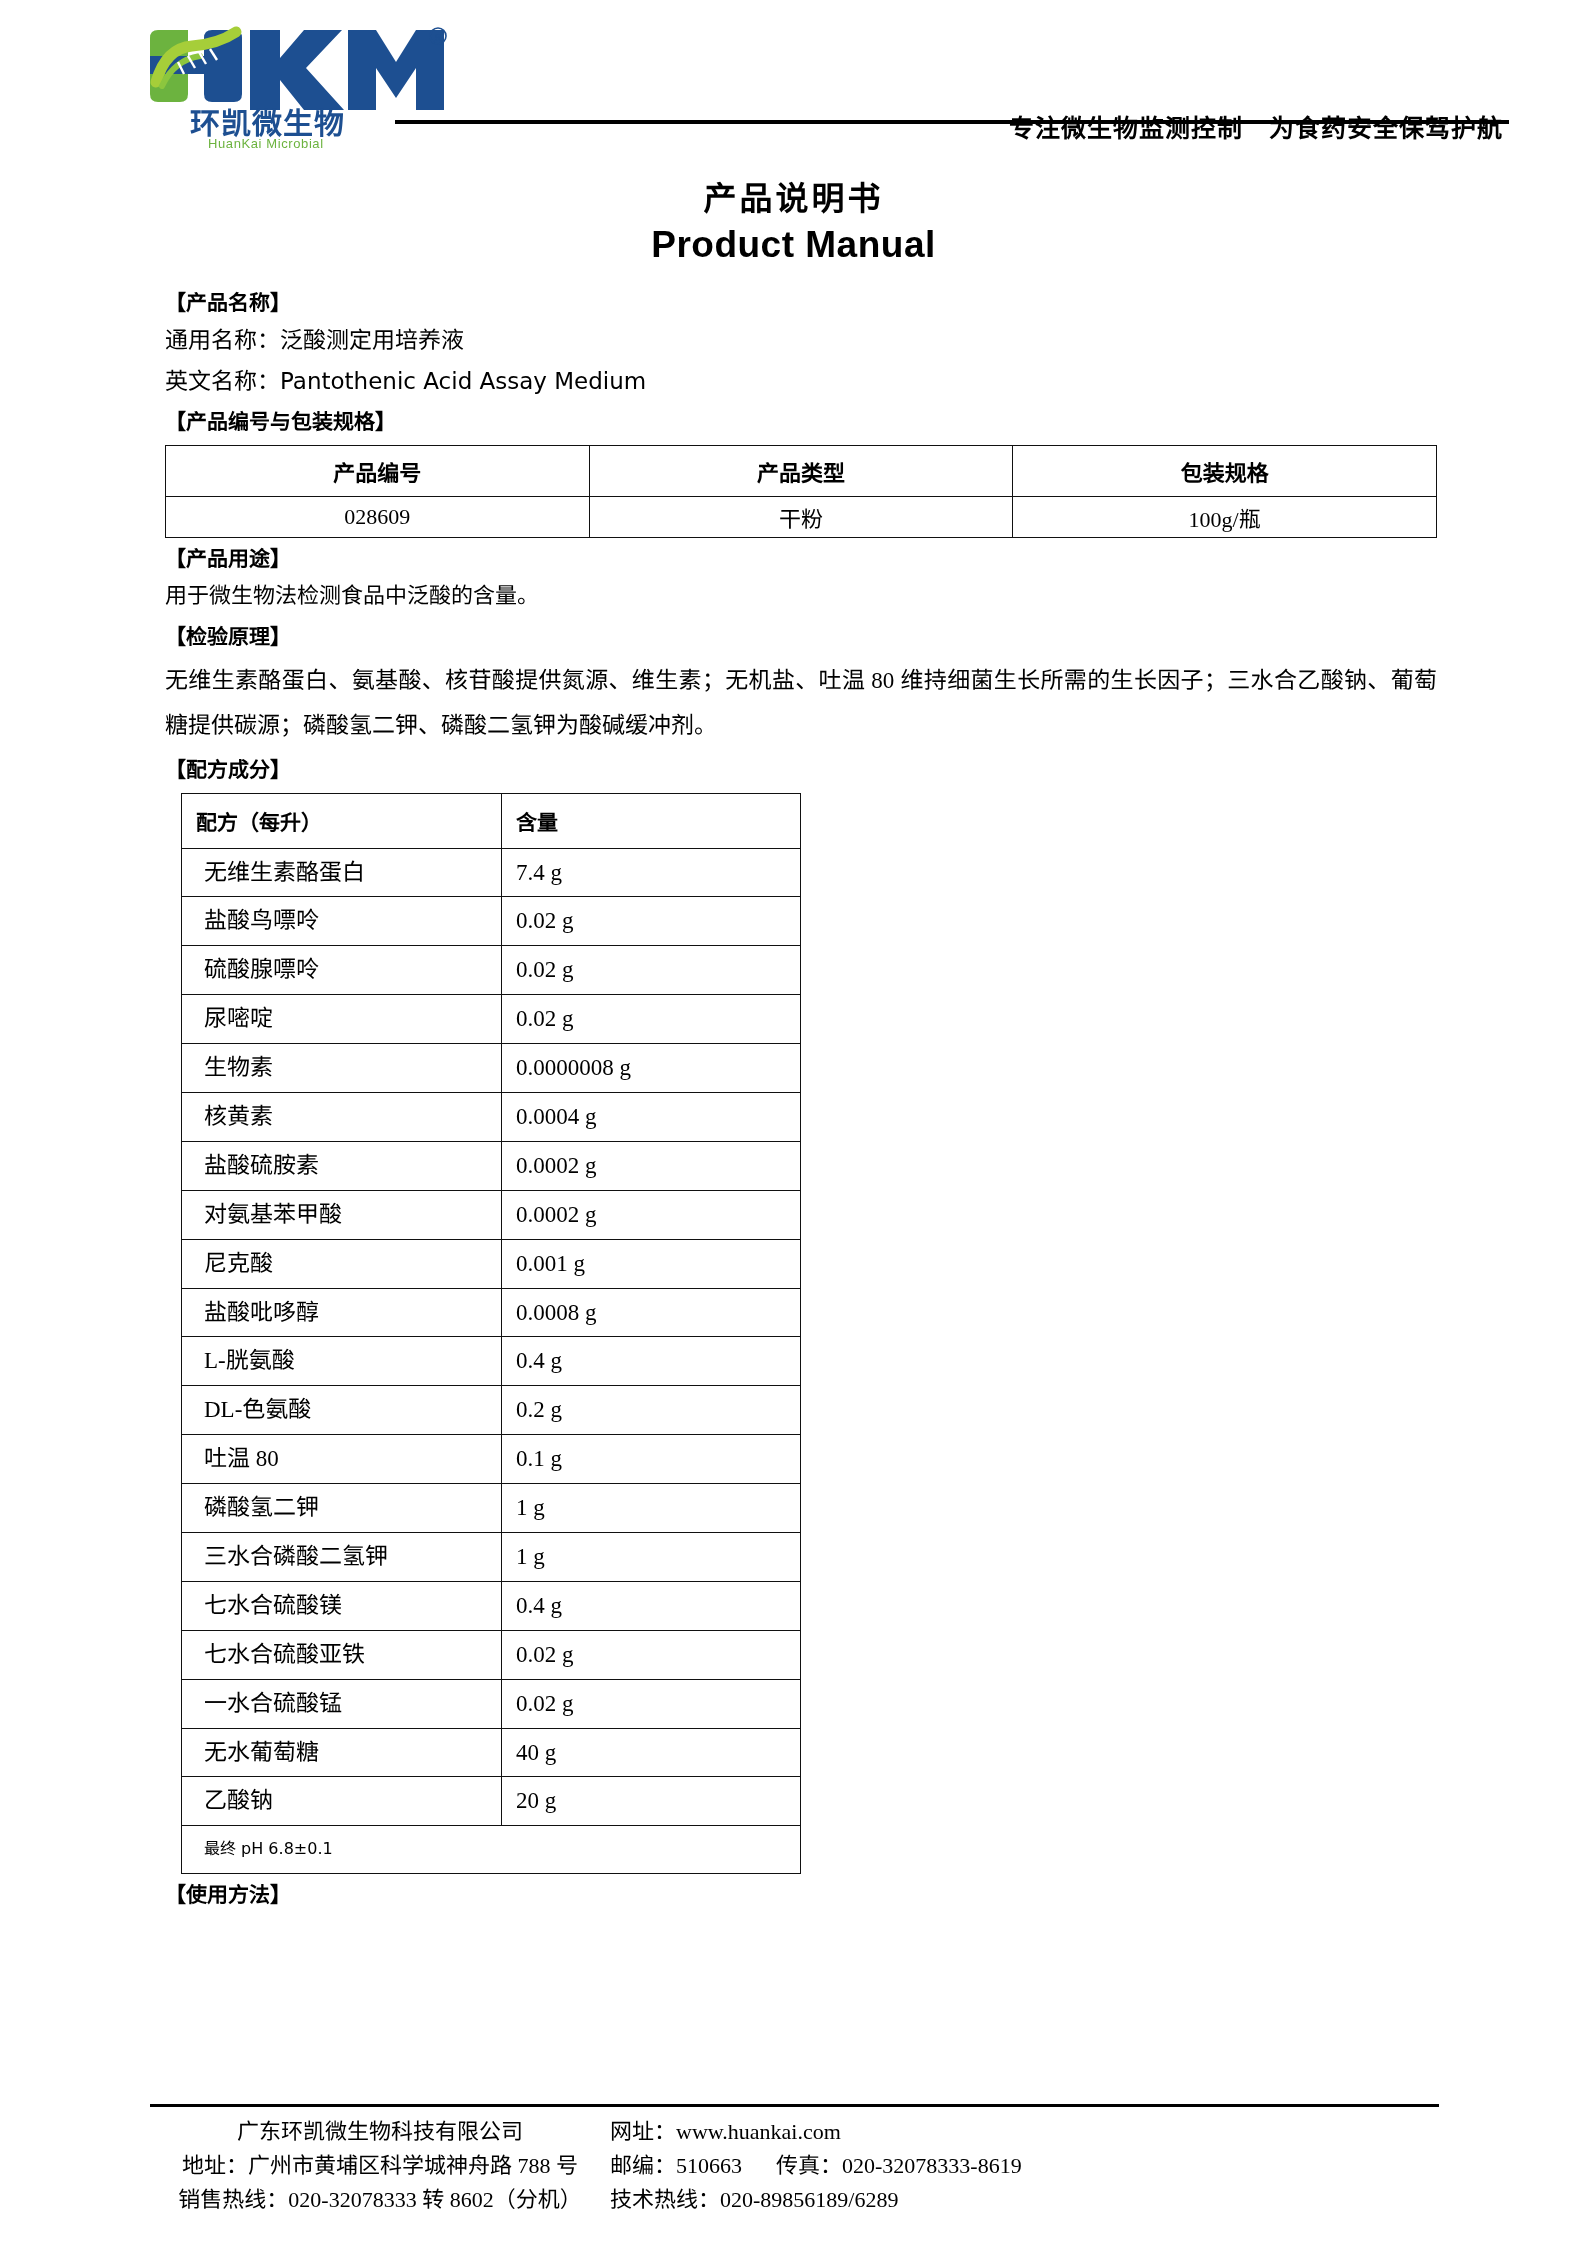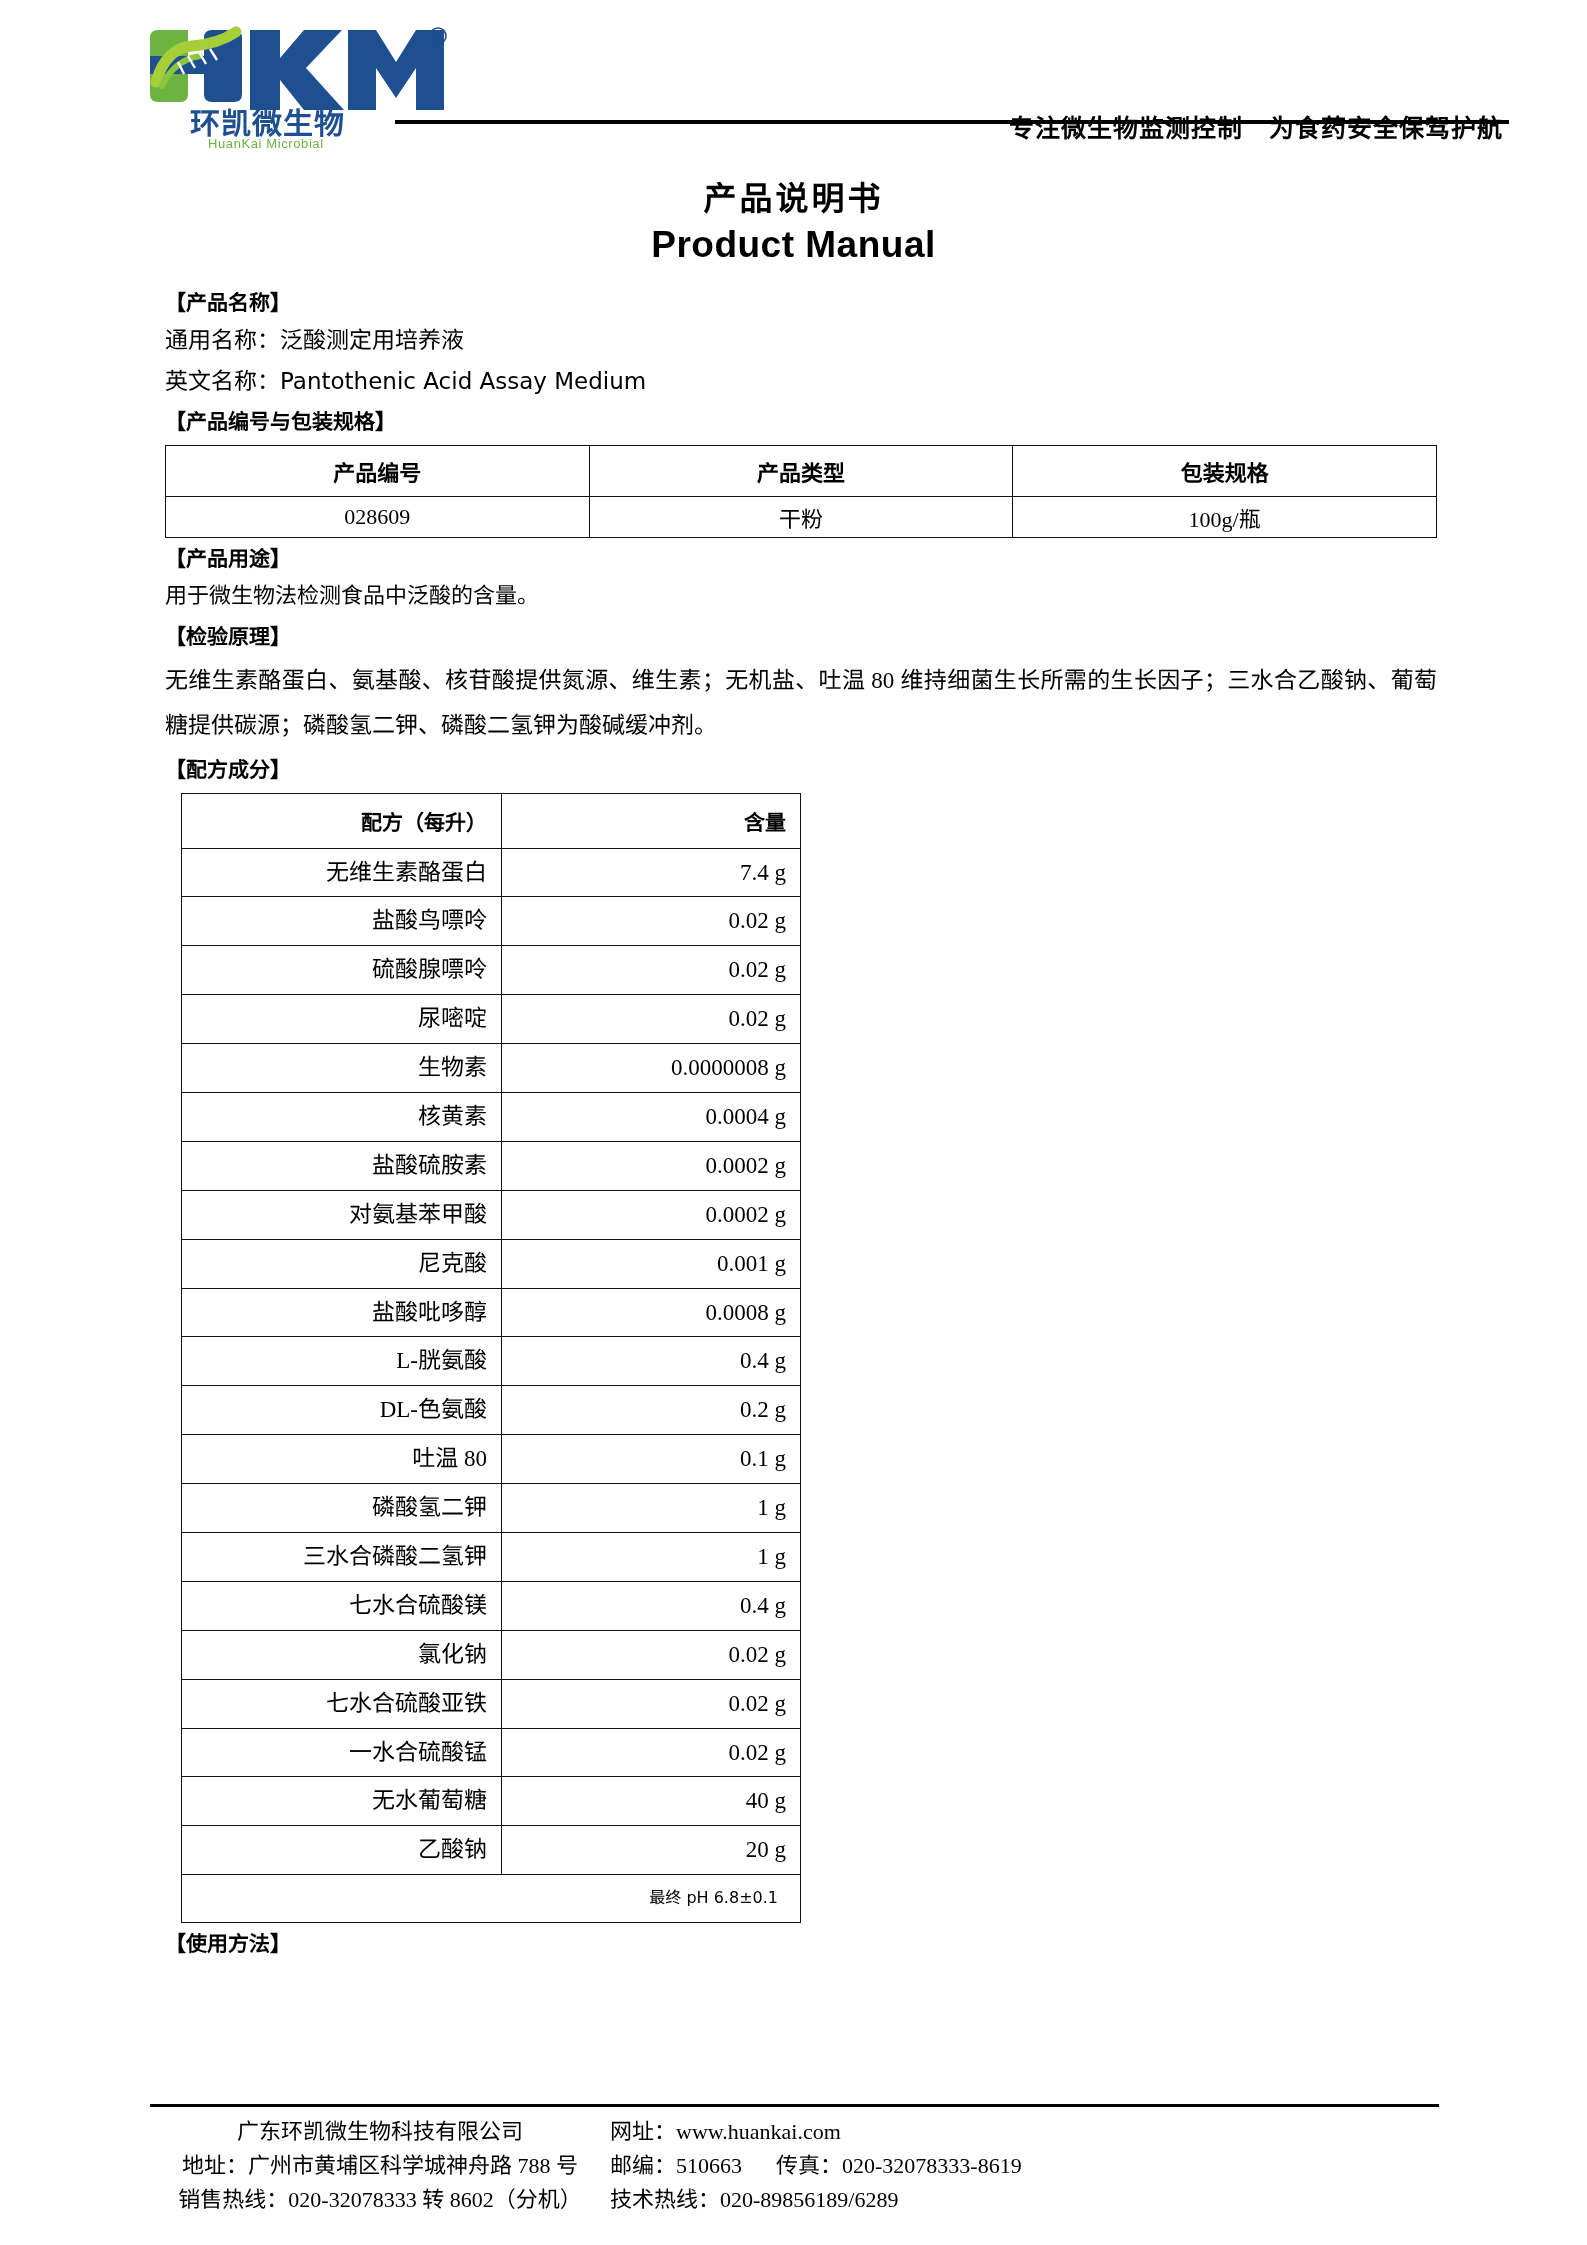--- a/index.html
+++ b/index.html
@@ -146,21 +146,21 @@
 
   
   table.formula {
     border-collapse: collapse;
     width: 620px;
     margin: 6px 0 0 16px;
     table-layout: fixed;
   }
   table.formula th, table.formula td {
     border: 1.5px solid #111;
-    text-align: right;
+    text-align: left;
     vertical-align: middle;
   }
   table.formula th {
     font-family: "DejaVu Sans", "Liberation Sans", sans-serif;
     font-size: 21px;
     font-weight: 700;
     padding: 12px 14px;
   }
   table.formula td {
     font-family: "Liberation Serif", "DejaVu Serif", serif;
@@ -343,24 +343,20 @@
             <td class="ingredient">磷酸氢二钾</td>
             <td>1 g</td>
           </tr>
           <tr>
             <td class="ingredient">三水合磷酸二氢钾</td>
             <td>1 g</td>
           </tr>
           <tr>
             <td class="ingredient">七水合硫酸镁</td>
             <td>0.4 g</td>
-          </tr>
-          <tr>
-            <td class="ingredient">氯化钠</td>
-            <td>0.02 g</td>
           </tr>
           <tr>
             <td class="ingredient">七水合硫酸亚铁</td>
             <td>0.02 g</td>
           </tr>
           <tr>
             <td class="ingredient">一水合硫酸锰</td>
             <td>0.02 g</td>
           </tr>
           <tr>

